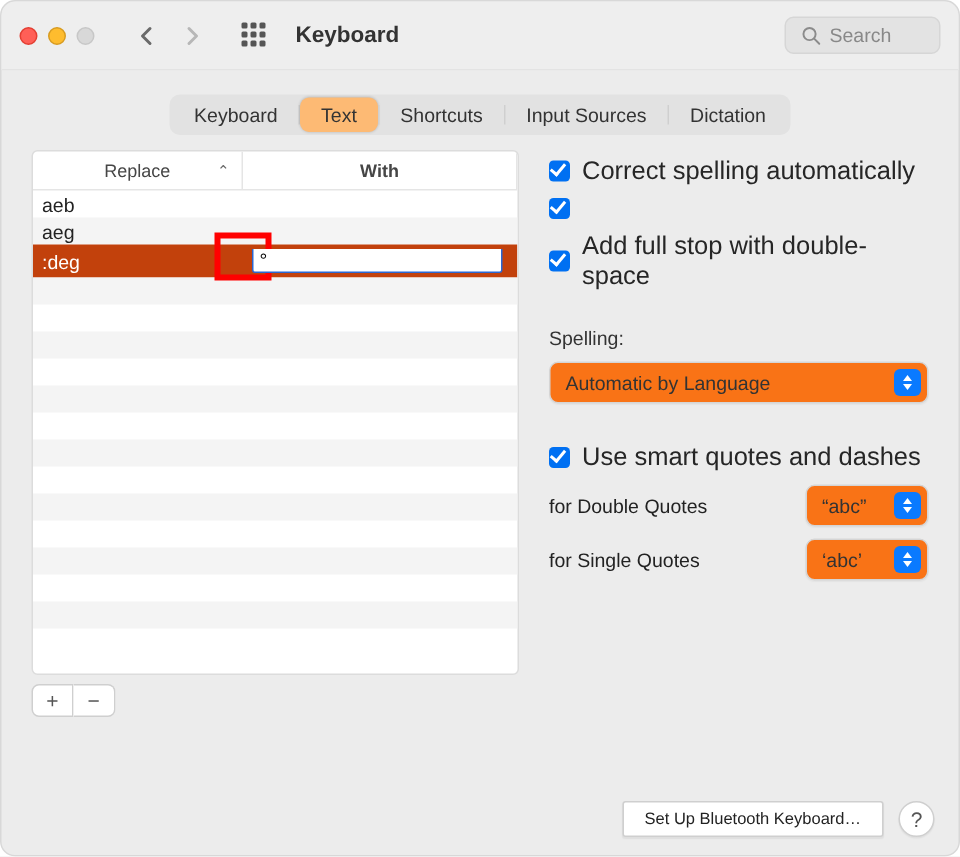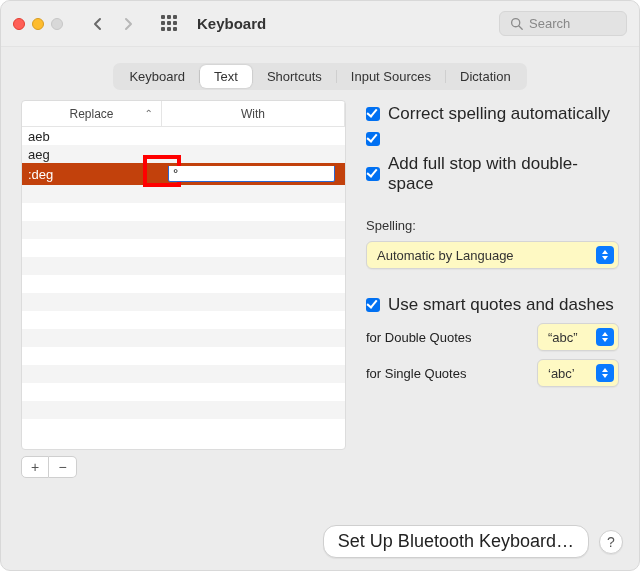--- a/index.html
+++ b/index.html
@@ -33,40 +33,40 @@
   .tlight { width: 12px; height: 12px; border-radius: 50%; }
   .tlight.red { background: #ff5f57; border:1px solid #e33e32;}
   .tlight.yellow { background: #febc2e; border:1px solid #d89c21;}
   .tlight.grey { background: #d8d8d8; border:1px solid #c7c7c7;}
   .nav-arrows { display: flex; gap: 8px; margin-left: 4px;}
   .chev { width:22px; height:20px; display:flex; align-items:center; justify-content:center; color:#888; }
   .chev.enabled { color:#555; }
   .grid-icon { width: 18px; height:18px; display:grid; grid-template-columns:repeat(3,4px); grid-template-rows:repeat(3,4px); gap:2px; margin:0 6px 0 12px;}
   .grid-icon span { background:#555; border-radius:1px;}
   .title { font-weight:600; font-size: 15px; color:#333; margin-left:2px; }
-  .search-pill { margin-left:auto; display:flex; align-items:center; gap:6px; color:#888; background:#e3e3e3; border:1px solid #d6d6d6; border-radius:6px; padding:4px 10px; width:128px;}
+  .search-pill { margin-left:auto; display:flex; align-items:center; gap:6px; color:#888; background:#e3e3e3; border:1px solid #d6d6d6; border-radius:6px; padding:4px 10px; width:104px;}
   .search-pill svg { display:block;}
   .search-pill span { font-size:13px; }
 
   
   .tabbar { display:flex; justify-content:center; padding: 16px 0 10px 0;}
   .seg { display:flex; background:#e2e2e2; border-radius:7px; padding:2px; }
   .seg .tab { padding:4px 14px; border-radius:6px; color:#333; cursor:default; }
-  .seg .tab.active { background:#ffffff; box-shadow:0 0 2px rgba(0,0,0,.2); }
+  .seg .tab.active { background:#fdba74; box-shadow:0 0 2px rgba(0,0,0,.2); }
   .seg .sep { width:1px; background:#cfcfcf; margin:5px 0;}
 
   .pane {
     display:flex; gap:20px; padding: 0 20px 12px 20px;
   }
   
   .tablewrap { background:#fff; border:1px solid #dcdcdc; border-radius:4px; width:325px; height:350px; display:flex; flex-direction:column; overflow:hidden;}
   .thead { display:flex; height:26px; border-bottom:1px solid #e5e5e5; font-size:12px; color:#464646; }
   .th { display:flex; align-items:center; justify-content:center; border-right:1px solid #e5e5e5; position:relative;}
   .th.replace { flex:0 0 140px; font-weight:500; }
-  .th.with { flex:1; font-weight:400;text-align:center; }
+  .th.with { flex:1; font-weight:700;text-align:center; }
   .th .sort { position:absolute; right:8px; font-size:10px; color:#666;}
   .tbody { flex:1; overflow:hidden; }
   .row { display:flex; height:18px; align-items:center; }
   .row .c1 { flex:0 0 140px; padding:0 6px; border-right:1px solid transparent; overflow:hidden; white-space:nowrap; }
   .row .c2 { flex:1; padding:0 6px; overflow:hidden; white-space:nowrap; position:relative;}
   .row.alt { background:#f4f4f4; }
   .row.sel { background:#c2410c; color:#fff; }
   .row.sel .c1, .row.sel .c2 { color:#fff; }
   .row.obsc .c2::after{
     content:""; position:absolute; inset:0; background:#dcdcdc;
@@ -92,29 +92,29 @@
   .pm { width:28px; height:22px; background:#fff; border:1px solid #cfcfcf; display:flex; align-items:center; justify-content:center; font-size:14px; color:#555; }
   .pm.l { border-radius:5px 0 0 5px;}
   .pm.r { border-radius:0 5px 5px 0; border-left:none;}
 
   
   .right { flex:1; display:flex; flex-direction:column; gap:8px; padding-top:4px; }
   .chk { display:flex; align-items:center; gap:8px; font-size:17px; color:#262626;}
   .chk .box { width:14px; height:14px; border-radius:3px; background:#0070f2; position:relative; flex:none;}
   .chk .box::after { content:""; position:absolute; left:3px; top:0px; width:4px; height:8px; border:2px solid #fff; border-top:none; border-left:none; transform:rotate(40deg);}
   .label13 { font-size:13px; color:#333; }
-  .popup { display:flex; align-items:center; justify-content:space-between; background:#fef9c3; border:1px solid #d5d5d5; border-radius:6px; padding:4px 4px 4px 10px; font-size:13px; color:#333; box-shadow:0 1px 1px rgba(0,0,0,.04);}
+  .popup { display:flex; align-items:center; justify-content:space-between; background:#f97316; border:1px solid #d5d5d5; border-radius:6px; padding:4px 4px 4px 10px; font-size:13px; color:#333; box-shadow:0 1px 1px rgba(0,0,0,.04);}
   .popup .knob { width:18px; height:18px; background:#0a7aff; border-radius:4px; display:flex; flex-direction:column; align-items:center; justify-content:center; gap:0px;}
   .popup .knob::before { content:""; border-left:3px solid transparent; border-right:3px solid transparent; border-bottom:4px solid #fff; margin-bottom:1px;}
   .popup .knob::after { content:""; border-left:3px solid transparent; border-right:3px solid transparent; border-top:4px solid #fff; margin-top:1px;}
   .quote-row { display:flex; align-items:center; gap:10px; font-size:13px;}
   .quote-row .popup { width:82px; }
 
   .bottombar { position:absolute; bottom:12px; right:16px; display:flex; gap:10px; align-items:center;}
-  .btn { background:#fff; border:1px solid #cfcfcf; border-radius:13px; padding:5px 14px; font-size:18px; box-shadow:0 1px 1px rgba(0,0,0,.06);}
+  .btn { background:#fff; border:1px solid #cfcfcf; border-radius:2px; padding:5px 14px; font-size:11px; box-shadow:0 1px 1px rgba(0,0,0,.06);}
   .helpbtn { width:24px; height:24px; border-radius:50%; background:#fff; border:1px solid #cfcfcf; display:flex; align-items:center; justify-content:center; font-size:14px; color:#555; box-shadow:0 1px 1px rgba(0,0,0,.06);}
 </style>
 </head>
 <body>
 
 <div class="window">
   <div class="titlebar">
     <div class="traffic">
       <div class="tlight red"></div>
       <div class="tlight yellow"></div>

